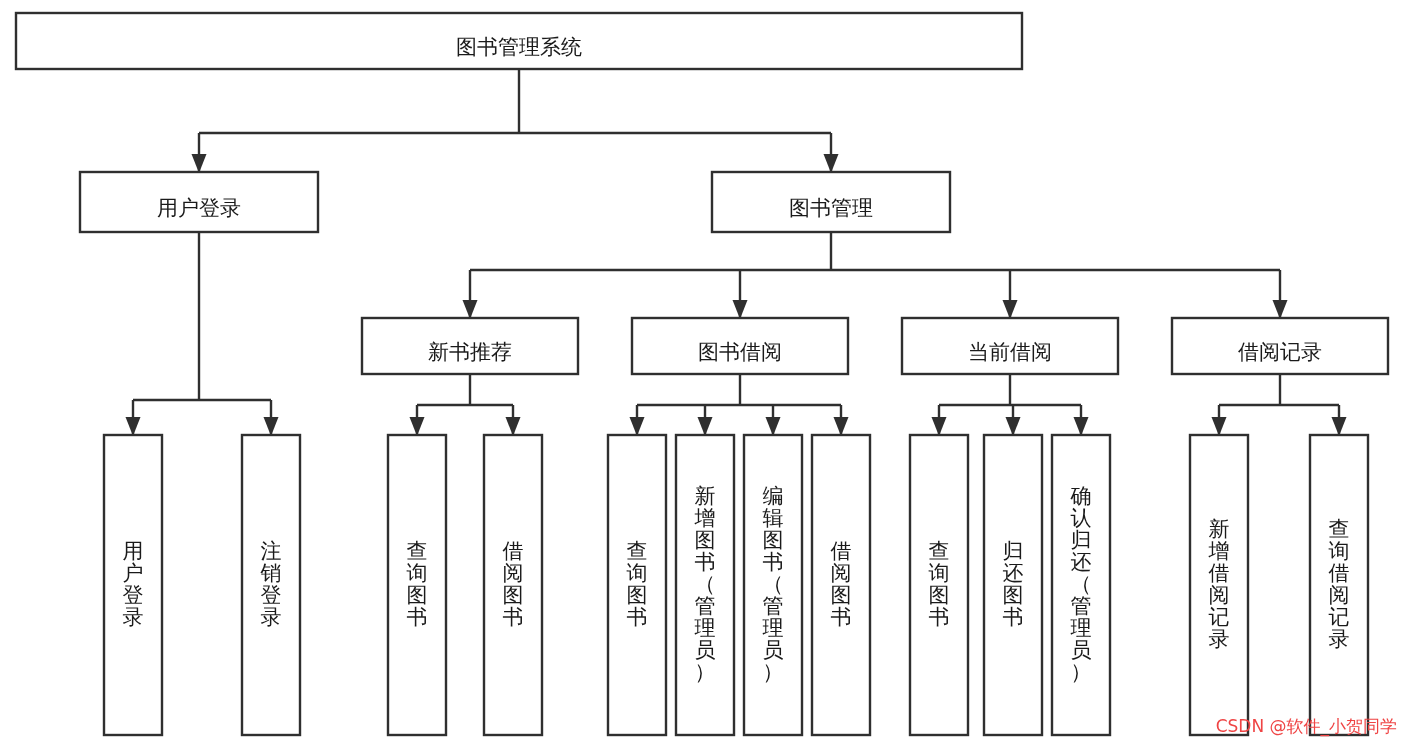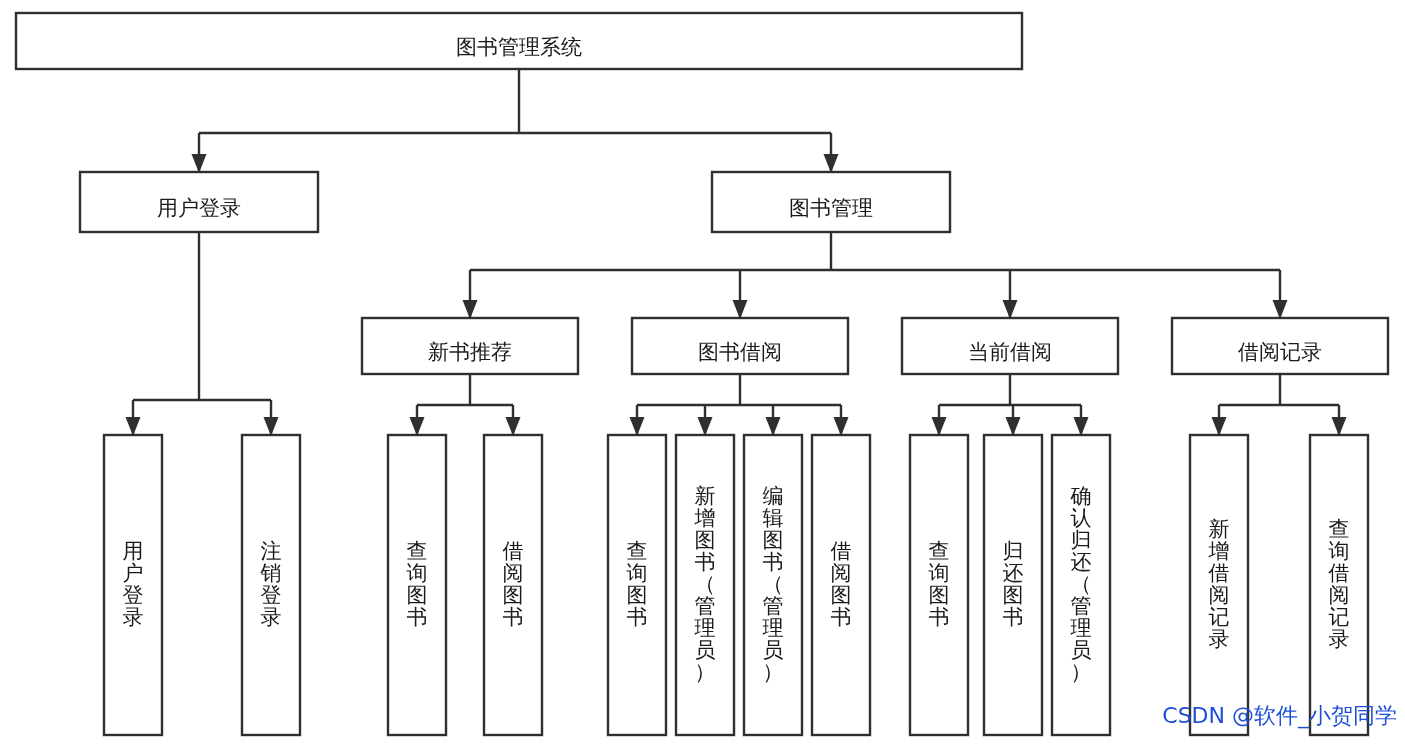--- a/index.html
+++ b/index.html
@@ -46,24 +46,24 @@
     fill: none;
     stroke-linecap: butt;
   }
   .edge-arrow {
     fill: #2f2f2f;
     stroke: none;
   }
   .watermark {
     position: absolute;
     right: 8px;
-    bottom: 16px;
+    bottom: 9px;
     font-family: "DejaVu Sans", "Liberation Sans", sans-serif;
-    font-size: 22px;
-    color: #1d4ed8;
+    font-size: 17px;
+    color: #ef4444;
     white-space: nowrap;
     user-select: none;
   }
 </style>
 </head>
 <body>
 
 <div id="diagram-root">
   <svg id="tree-svg" viewBox="0 0 1405 747" xmlns="http://www.w3.org/2000/svg">
     <g id="edges-layer">

